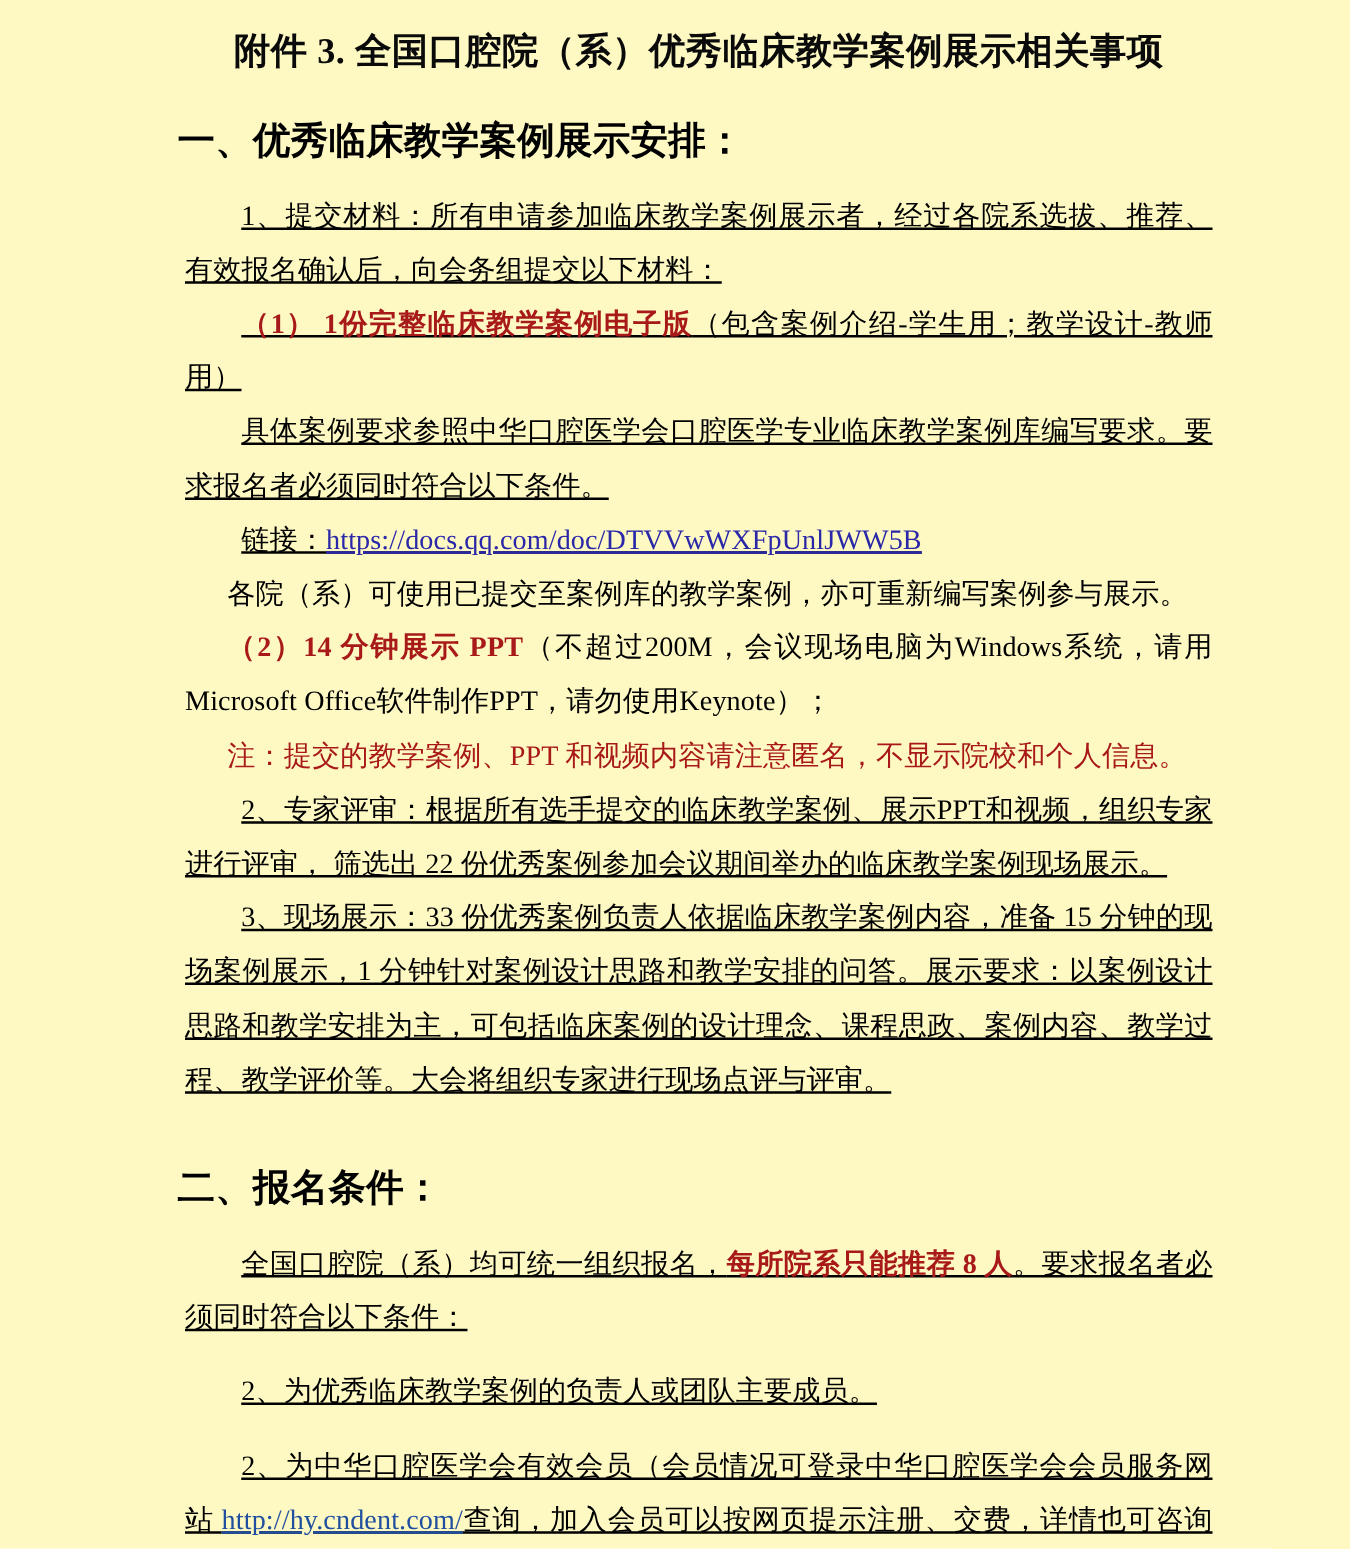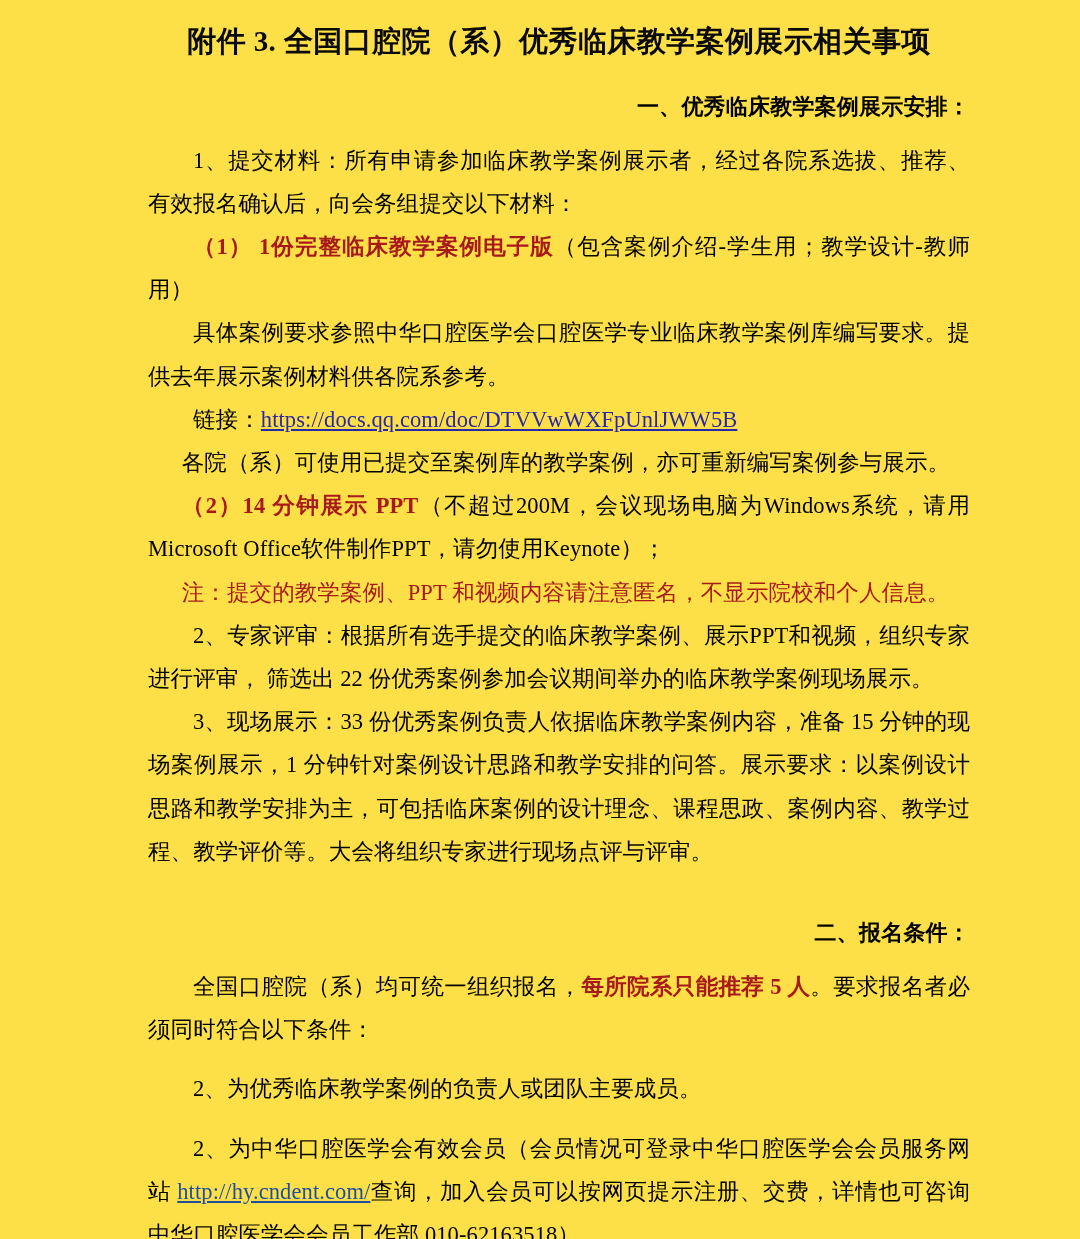--- a/index.html
+++ b/index.html
@@ -10,56 +10,55 @@
   }
   body {
     font-family: "Liberation Serif", "DejaVu Serif", serif;
     color: #000000;
   }
   .page {
     position: relative;
     width: 1080px;
     height: 1239px;
     margin: 0 auto;
-    background: #fde047;
+    background: #fef9c3;
     overflow: hidden;
     box-sizing: border-box;
     padding: 0;
   }
   .doc-body {
     padding: 14px 110px 0 148px;
     box-sizing: border-box;
   }
   .doc-title {
     text-align: center;
     font-size: 29px;
     font-weight: bold;
     letter-spacing: 0.4px;
     line-height: 1.5;
     margin: 6px 0 26px 0;
     color: #0a0a0a;
     white-space: nowrap;
   }
   .heading {
-    font-size: 22px;
+    font-size: 30px;
     font-weight: bold;
     line-height: 1.5;
     margin: 0 0 16px -6px;
     letter-spacing: 0.2px;
-    text-align: right;
   }
   p.para {
     font-size: 22.5px;
     line-height: 43.2px;
     margin: 0;
     text-align: justify;
     text-justify: inter-ideograph;
     letter-spacing: 0.1px;
   }
-  .indent2 { text-indent: 2em; }
+  .indent2 { text-indent: 2em; text-decoration: underline; }
   .indent15 { text-indent: 1.5em; }
   .red {
     color: #a81a1a;
     font-weight: bold;
   }
   .redline {
     color: #a81a1a;
     font-weight: normal;
   }
   a.link, .link {
@@ -82,21 +81,21 @@
     <h1 class="doc-title">附件 3. 全国口腔院（系）优秀临床教学案例展示相关事项</h1>
 
     <div class="heading">一、优秀临床教学案例展示安排：</div>
 
     <p class="para indent2">1、提交材料：所有申请参加临床教学案例展示者，经过各院系选拔、推荐、有效报名确认后，向会务组提交以下材料：</p>
 
     <p class="para indent2">
       <span class="red">（1） 1份完整临床教学案例电子版</span><span>（包含案例介绍-学生用；教学设计-教师用）</span>
     </p>
 
-    <p class="para indent2">具体案例要求参照中华口腔医学会口腔医学专业临床教学案例库编写要求。提供去年展示案例材料供各院系参考。</p>
+    <p class="para indent2">具体案例要求参照中华口腔医学会口腔医学专业临床教学案例库编写要求。要求报名者必须同时符合以下条件。</p>
 
     <p class="para indent2">
       <span>链接：</span><a class="link" href="#">https://docs.qq.com/doc/DTVVwWXFpUnlJWW5B</a>
     </p>
 
     <p class="para indent15">各院（系）可使用已提交至案例库的教学案例，亦可重新编写案例参与展示。</p>
 
     <p class="para indent15">
       <span class="red">（2）14 分钟展示 PPT</span><span>（不超过200M，会议现场电脑为Windows系统，请用Microsoft Office软件制作PPT，请勿使用Keynote）；</span>
     </p>
@@ -106,21 +105,21 @@
 
     <p class="para indent2">2、专家评审：根据所有选手提交的临床教学案例、展示PPT和视频，组织专家进行评审， 筛选出 22 份优秀案例参加会议期间举办的临床教学案例现场展示。</p>
 
     <p class="para indent2">3、现场展示：33 份优秀案例负责人依据临床教学案例内容，准备 15 分钟的现场案例展示，1 分钟针对案例设计思路和教学安排的问答。展示要求：以案例设计思路和教学安排为主，可包括临床案例的设计理念、课程思政、案例内容、教学过程、教学评价等。大会将组织专家进行现场点评与评审。</p>
 
     <div class="gap-line"></div>
 
     <div class="heading">二、报名条件：</div>
 
     <p class="para indent2">
-      <span>全国口腔院（系）均可统一组织报名，</span><span class="red">每所院系只能推荐 5 人</span><span>。要求报名者必须同时符合以下条件：</span>
+      <span>全国口腔院（系）均可统一组织报名，</span><span class="red">每所院系只能推荐 8 人</span><span>。要求报名者必须同时符合以下条件：</span>
     </p>
 
     <div class="gap-small"></div>
 
     <p class="para indent2">2、为优秀临床教学案例的负责人或团队主要成员。</p>
 
     <div class="gap-small"></div>
 
     <p class="para indent2">
       <span>2、为中华口腔医学会有效会员（会员情况可登录中华口腔医学会会员服务网站 </span><a class="link2" href="#">http://hy.cndent.com/</a><span>查询，加入会员可以按网页提示注册、交费，详情也可咨询中华口腔医学会会员工作部 010-62163518）。</span>

